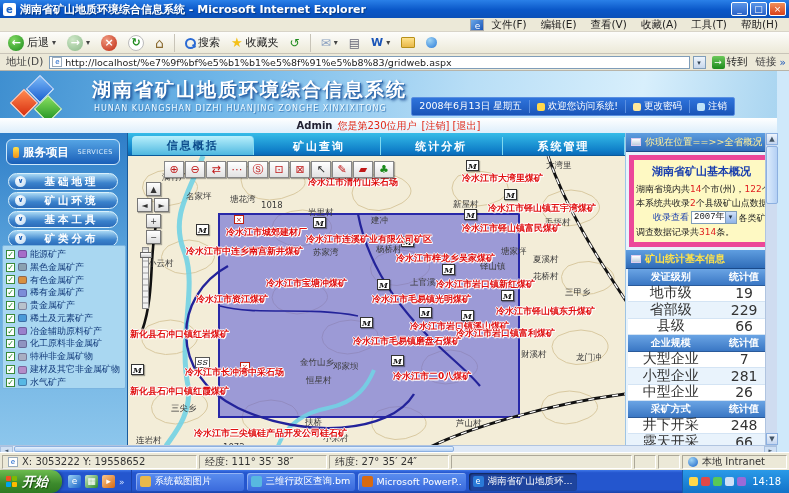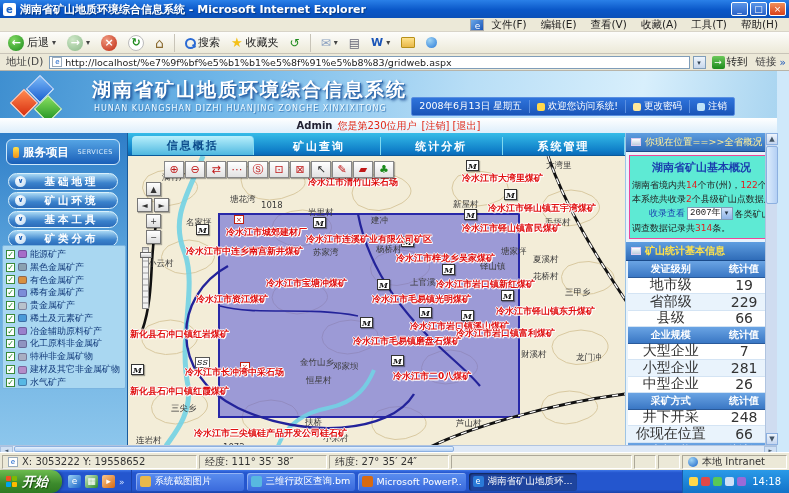--- a/index.html
+++ b/index.html
@@ -110,21 +110,21 @@
   .nv-row { display:flex; gap:2px; margin:2px 0 0 3px; }
   .nv-slider { margin:3px 0 0 8px; width:7px; height:62px; background:repeating-linear-gradient(180deg,#c8c8c8 0 2px,#f2f2f2 2px 6px); border:1px solid #888; position:relative; }
   .nv-handle { position:absolute; left:-3px; top:4px; width:12px; height:6px; background:linear-gradient(180deg,#fff,#ccc); border:1px solid #666; }
 
   
   .rpanel { width:152px; height:312px; background:#e8f3fc; border-left:1px solid #9ec4e4; position:relative; flex:none; font-size:10px; }
   .loc-bar, .stats-bar { height:19px; background:linear-gradient(180deg,#5f9ee0,#2f6cb8); display:flex; align-items:center; gap:4px; padding:0 5px; border-bottom:1px solid #1a4a8a; }
   .loc-bar .txt { color:#ffef9a; font-size:9.5px; white-space:nowrap; overflow:hidden; }
   .stats-bar .txt { color:#ffe24a; font-weight:bold; font-size:10px; }
   .panel-ico { width:10px; height:8px; background:linear-gradient(180deg,#fff,#bcd); border:1px solid #dce; flex:none; }
-  .ov-box { margin:3px; background:#5eead4; border:1px solid #ec4899; padding:2px 2px 3px; }
+  .ov-box { margin:3px; background:#fef9c3; border:5px solid #ec4899; padding:2px 2px 3px; }
   .ov-title { text-align:center; color:#1a3fae; font-weight:bold; font-size:11px; padding:2px 0 3px; }
   .ov-line { font-size:9px; color:#222; line-height:14px; white-space:nowrap; overflow:hidden; }
   .ov-line .red { color:#e02020; }
   .ov-selrow { display:flex; align-items:center; gap:2px; line-height:15px;margin-left:17px; }
   .ov-sel-label { color:#1a3fae; font-size:9px; white-space:nowrap; }
   .ov-select { width:52px; height:13px; background:#fff; border:1px solid #7f9db9; display:flex; align-items:center; font-size:9px; color:#222; }
   .ov-select .val { flex:1; padding-left:2px; white-space:nowrap;font-family:Liberation Mono, monospace; }
   .ov-select .arr { width:11px; height:11px; background:linear-gradient(180deg,#cfe0f8,#8fb4e8); border-left:1px solid #7f9db9; font-size:7px; text-align:center; line-height:10px; color:#234; }
   .stat-table { margin:0 2px; }
   .tr { display:flex; height:16.5px; align-items:center; border-bottom:1px solid #d4e4f4; }
@@ -426,21 +426,21 @@
           <path d="M92,150 C130,160 180,150 230,160" fill="none" stroke="#23239a" stroke-width="1.6"></path>
           <path d="M30,60 C20,95 28,135 14,175" fill="none" stroke="#111111" stroke-width="2.6"></path>
           <path d="M420,0 C438,52 468,100 500,148" fill="none" stroke="#111111" stroke-width="2.8"></path>
           <path d="M420,0 C438,52 468,100 500,148" fill="none" stroke="#ffffff" stroke-width="1.4" stroke-dasharray="6 6"></path>
           <path d="M300,292 C340,272 420,248 497,238" fill="none" stroke="#111111" stroke-width="2.8"></path>
           <path d="M300,292 C340,272 420,248 497,238" fill="none" stroke="#ffffff" stroke-width="1.4" stroke-dasharray="6 6"></path>
         </svg>
 
         <div id="map-anno">
             <div class="place-label" style="left: 34px; top: 16px;">满竹厂</div>
-            <div class="place-label" style="left: 58px; top: 35px; margin-top: 26px;">名家坪</div>
+            <div class="place-label" style="left: 58px; top: 35px;">名家坪</div>
             <div class="place-label" style="left: 102px; top: 38px;">塘花湾</div>
             <div class="place-label" style="left: 133px; top: 44px;">1018</div>
             <div class="place-label" style="left: 180px; top: 51px;">岩里村</div>
             <div class="place-label" style="left: 243px; top: 59px;">建冲</div>
             <div class="place-label" style="left: 418px; top: 4px;">大湾里</div>
             <div class="place-label" style="left: 325px; top: 43px;">新屋村</div>
             <div class="place-label" style="left: 417px; top: 61px;">毛坪村</div>
             <div class="place-label" style="left: 373px; top: 90px;">塘家坪</div>
             <div class="place-label" style="left: 405px; top: 98px;">夏溪村</div>
             <div class="place-label" style="left: 352px; top: 105px;">铎山镇</div>
@@ -594,21 +594,21 @@
           </div>
           <div class="tr th">
             <span class="c1">采矿方式</span>
             <span class="c2">统计值</span>
           </div>
           <div class="tr odd">
             <span class="c1">井下开采</span>
             <span class="c2">248</span>
           </div>
           <div class="tr even">
-            <span class="c1">你现在位置</span>
+            <span class="c1">露天开采</span>
             <span class="c2">66</span>
           </div>
           <div class="tr th">
             <span class="c1">生产现状</span>
             <span class="c2">统计值</span>
           </div>
           <div class="tr odd">
             <span class="c1">闭坑</span>
             <span class="c2">101</span>
           </div>

